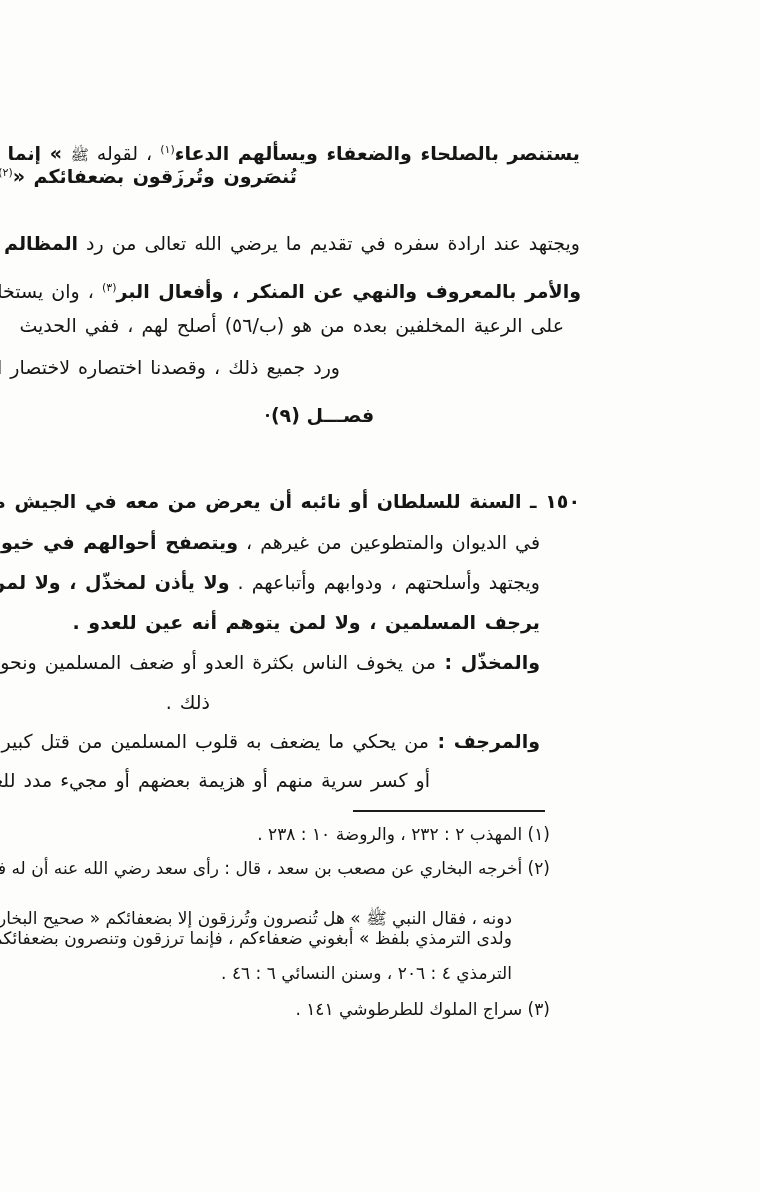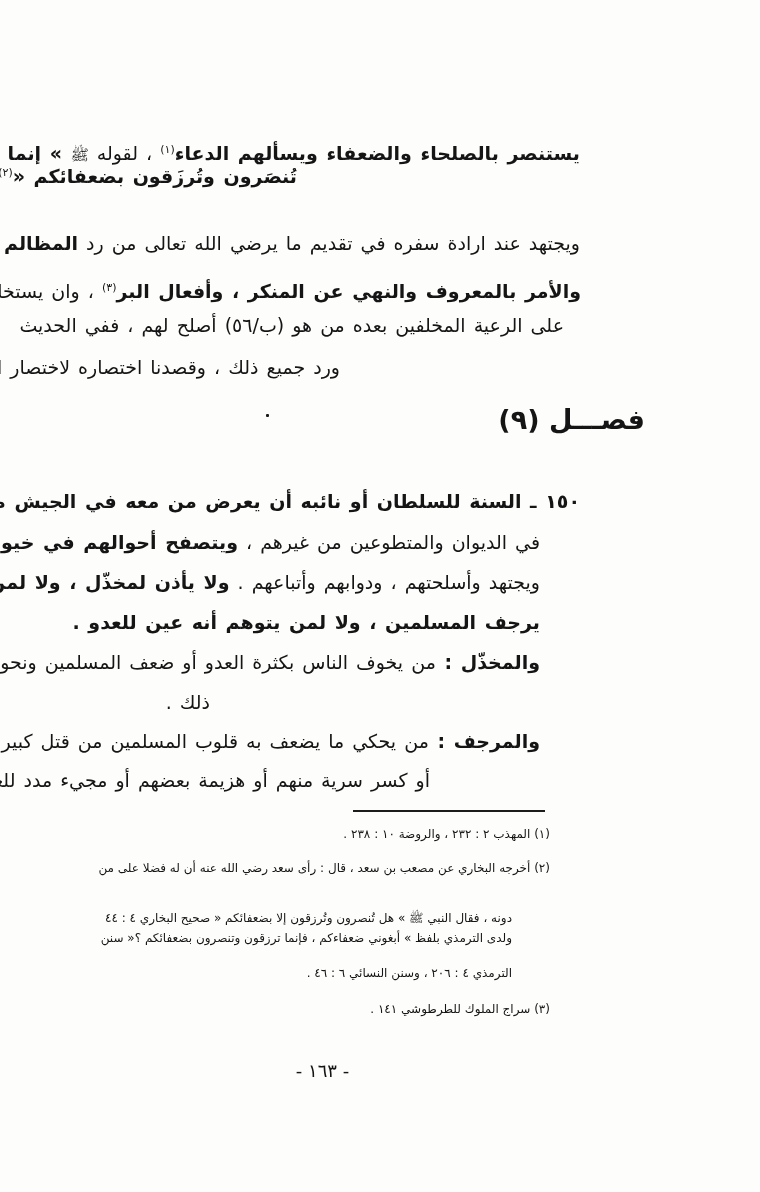--- a/index.html
+++ b/index.html
@@ -31,29 +31,29 @@
   sup.fn-ref {
     font-size: 11px;
     line-height: 0;
     vertical-align: super;
     font-weight: 400;
   }
   .honorific { font-size: 15px; }
   .heading {
     position: absolute;
     left: 0; right: 0;
-    text-align: right;
-    font-size: 27px;
+    text-align: center;
+    font-size: 19px;
     font-weight: 700;
     letter-spacing: 0;
   }
   .fn-line {
     position: absolute;
     white-space: nowrap;
-    font-size: 12px;
+    font-size: 17px;
     line-height: 32px;
     text-align: right;
     font-weight: 500;
   }
   .separator {
     position: absolute;
     height: 2px;
     background: #1c1c1c;
   }
   .page-number {
@@ -159,21 +159,20 @@
   <div class="fn-line" id="f2c">
     <span>ولدى الترمذي بلفظ » أبغوني ضعفاءكم ، فإنما ترزقون وتنصرون بضعفائكم ؟« سنن</span>
   </div>
   <div class="fn-line" id="f2d">
     <span>الترمذي ٤ : ٢٠٦ ، وسنن النسائي ٦ : ٤٦ .</span>
   </div>
   <div class="fn-line" id="f3">
     <span>(٣) سراج الملوك للطرطوشي ١٤١ .</span>
   </div>
 
-  <div class="page-number" id="pn">- ١٦٣ -</div>
 
   <div class="speck" style="left:751px; top:99px;  width:4px; height:4px;"></div>
   <div class="speck" style="left:752px; top:116px; width:5px; height:3px;"></div>
   <div class="speck" style="left:748px; top:164px; width:5px; height:3px;"></div>
   <div class="speck" style="left:746px; top:276px; width:6px; height:3px;"></div>
   <div class="speck" style="left:743px; top:381px; width:6px; height:3px;"></div>
   <div class="speck" style="left:740px; top:597px; width:6px; height:3px;"></div>
   <div class="speck" style="left:748px; top:656px; width:4px; height:6px;"></div>
   <div class="speck" style="left:742px; top:875px; width:6px; height:3px;"></div>
   <div class="speck" style="left:739px; top:909px; width:5px; height:3px;"></div>

